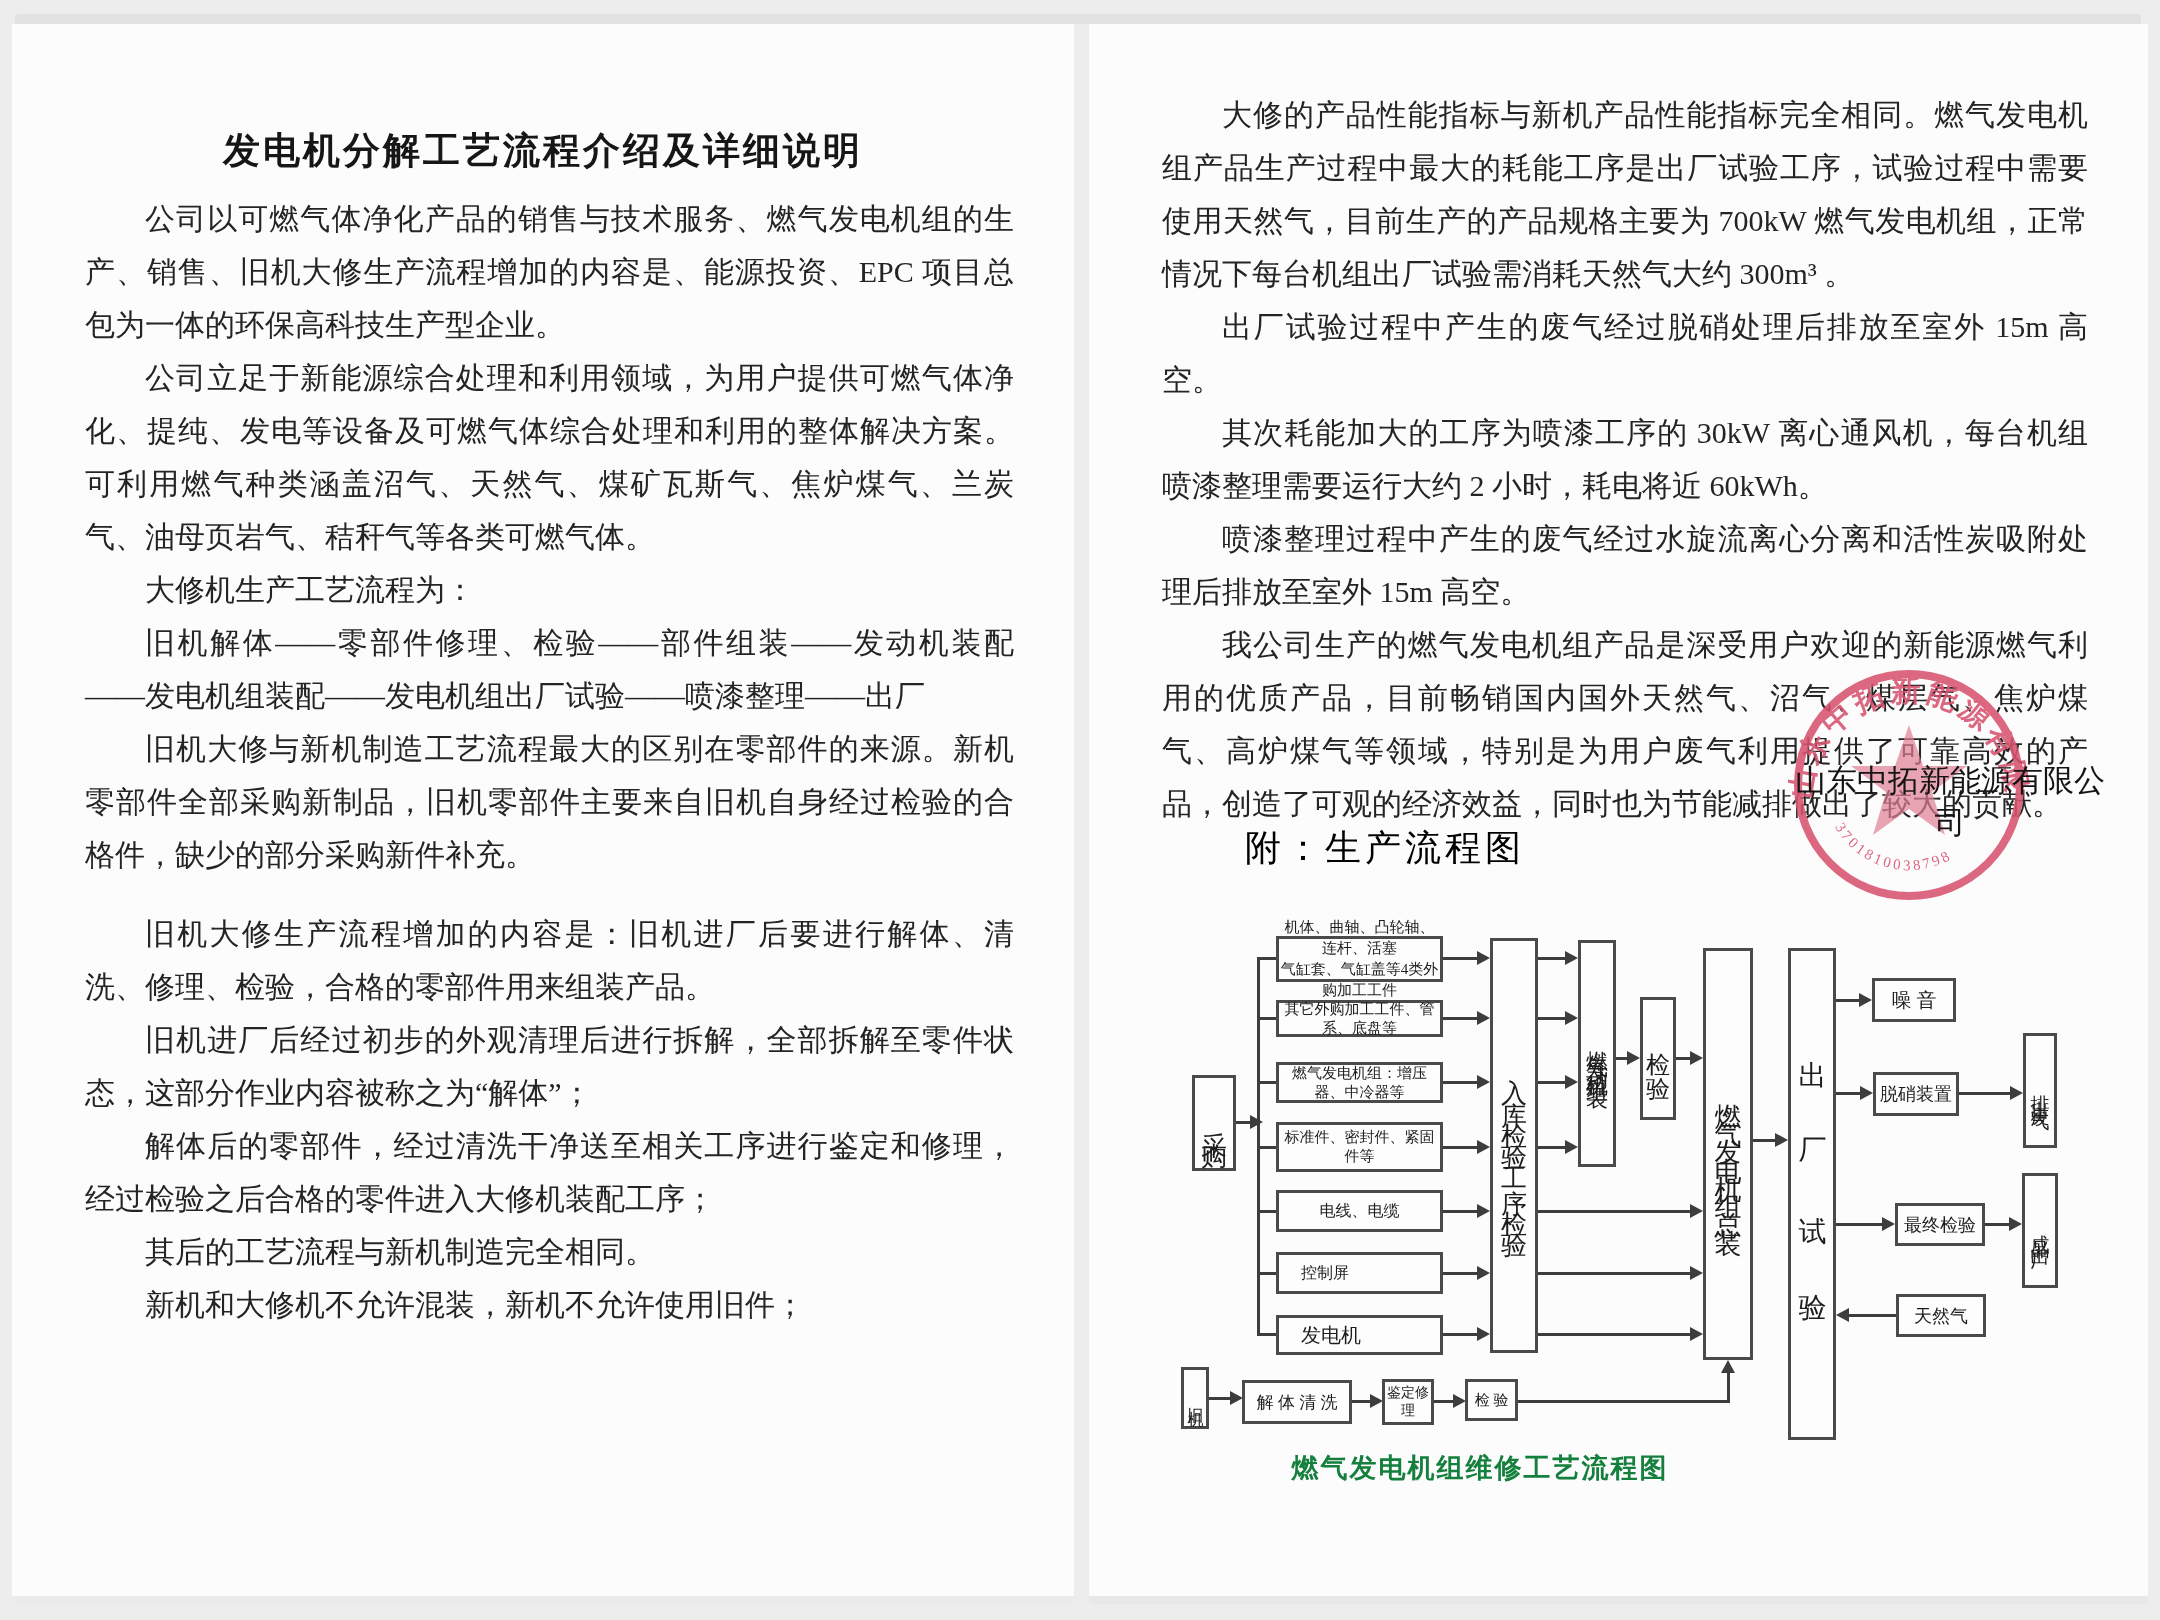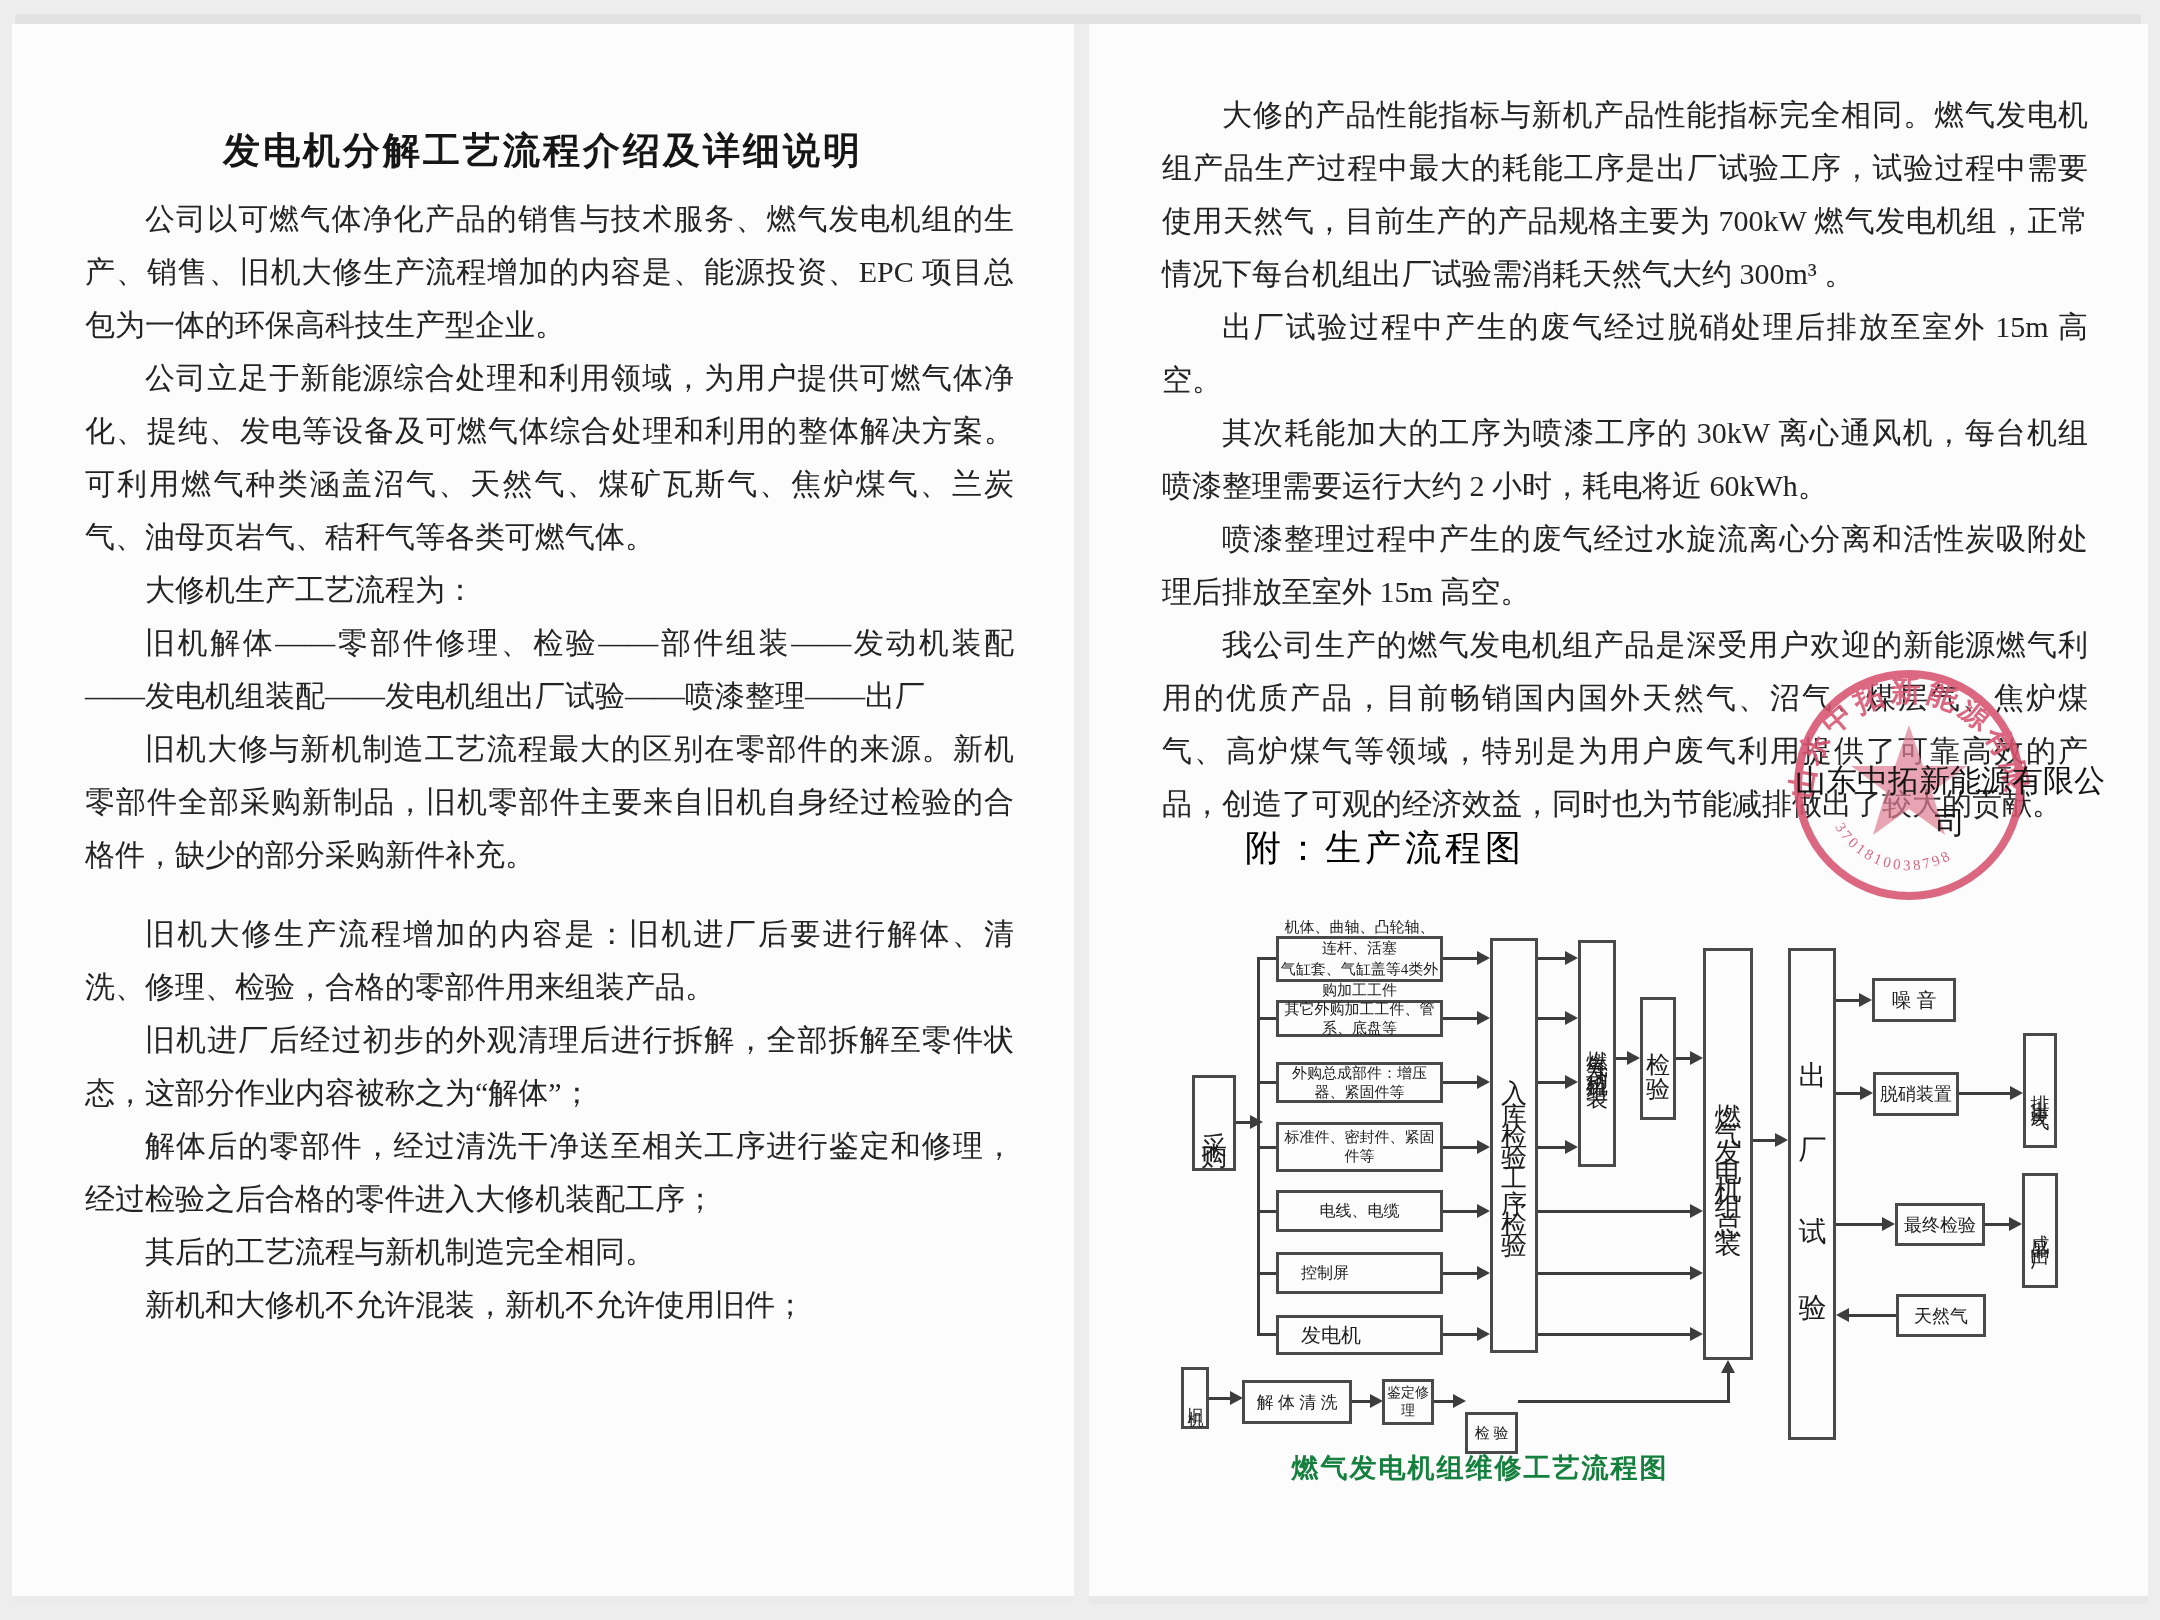--- a/index.html
+++ b/index.html
@@ -97,21 +97,21 @@
   <div class="sig">山东中拓新能源有限公司</div>
   <div class="attach">附：生产流程图</div>
 
   <div class="node v" style="left:1192px;top:1075px;width:44px;height:96px;font-size:26px;letter-spacing:12px;">采购</div>
 
   <div class="node src1" style="left:1276px;top:936px;width:167px;height:46px;font-size:15px;">
     <span>机体、曲轴、凸轮轴、连杆、活塞</span>
     <span>气缸套、气缸盖等4类外购加工工件</span>
   </div>
   <div class="node" style="left:1276px;top:1000px;width:167px;height:37px;font-size:15px;">其它外购加工工件、管系、底盘等</div>
-  <div class="node" style="left:1276px;top:1062px;width:167px;height:41px;font-size:15px;">外购总成部件：增压器、紧固件等</div>
+  <div class="node" style="left:1276px;top:1062px;width:167px;height:41px;font-size:15px;">燃气发电机组：增压器、中冷器等</div>
   <div class="node" style="left:1276px;top:1122px;width:167px;height:50px;font-size:15px;">标准件、密封件、紧固件等</div>
   <div class="node" style="left:1276px;top:1190px;width:167px;height:42px;font-size:16px;text-align:right;">电线、电缆</div>
   <div class="node" style="left:1276px;top:1252px;width:167px;height:42px;font-size:16px;justify-content:flex-start;padding-left:22px;">控制屏</div>
   <div class="node" style="left:1276px;top:1315px;width:167px;height:40px;font-size:20px;justify-content:flex-start;padding-left:22px;">发电机</div>
 
   <div class="node v" style="left:1490px;top:938px;width:48px;height:415px;font-size:26px;letter-spacing:22px;">入库检验工序检验</div>
   <div class="node v" style="left:1578px;top:940px;width:38px;height:227px;font-size:22px;letter-spacing:6px;">燃气发动机组装</div>
   <div class="node v" style="left:1640px;top:997px;width:36px;height:123px;font-size:24px;letter-spacing:26px;">检验</div>
   <div class="node v" style="left:1703px;top:948px;width:50px;height:412px;font-size:27px;letter-spacing:18px;">燃气发电机组总装</div>
   <div class="node v" style="left:1788px;top:948px;width:48px;height:492px;font-size:28px;letter-spacing:78px;">出厂试验</div>
@@ -119,21 +119,21 @@
   <div class="node" style="left:1872px;top:978px;width:84px;height:44px;font-size:20px;">噪 音</div>
   <div class="node" style="left:1873px;top:1072px;width:86px;height:44px;font-size:18px;">脱硝装置</div>
   <div class="node v" style="left:2023px;top:1033px;width:34px;height:115px;font-size:19px;letter-spacing:6px;">排出废气</div>
   <div class="node" style="left:1895px;top:1203px;width:90px;height:43px;font-size:18px;">最终检验</div>
   <div class="node v" style="left:2022px;top:1173px;width:36px;height:115px;font-size:19px;letter-spacing:6px;">成品出厂</div>
   <div class="node" style="left:1896px;top:1294px;width:90px;height:43px;font-size:18px;">天然气</div>
 
   <div class="node v" style="left:1181px;top:1367px;width:28px;height:62px;font-size:16px;letter-spacing:4px;">旧机</div>
   <div class="node" style="left:1242px;top:1380px;width:110px;height:44px;font-size:17px;">解 体 清 洗</div>
   <div class="node" style="left:1382px;top:1379px;width:52px;height:46px;font-size:14px;">鉴定修理</div>
-  <div class="node" style="left:1465px;top:1379px;width:53px;height:42px;font-size:15px;margin-top:33px;">检 验</div>
+  <div class="node" style="left:1465px;top:1379px;width:53px;height:42px;font-size:15px;">检 验</div>
 
   <div class="flow-caption">燃气发电机组维修工艺流程图</div>
 
   <div class="hline" style="left:1236px;top:1121px;width:16px;height:3px;"></div>
   <div class="arr arr-r" style="left:1250px;top:1115px;"></div>
   <div class="vline" style="left:1257px;top:957px;width:3px;height:379px;"></div>
   <div class="hline" style="left:1257px;top:957px;width:19px;height:3px;"></div>
   <div class="hline" style="left:1257px;top:1017px;width:19px;height:3px;"></div>
   <div class="hline" style="left:1257px;top:1081px;width:19px;height:3px;"></div>
   <div class="hline" style="left:1257px;top:1146px;width:19px;height:3px;"></div>

